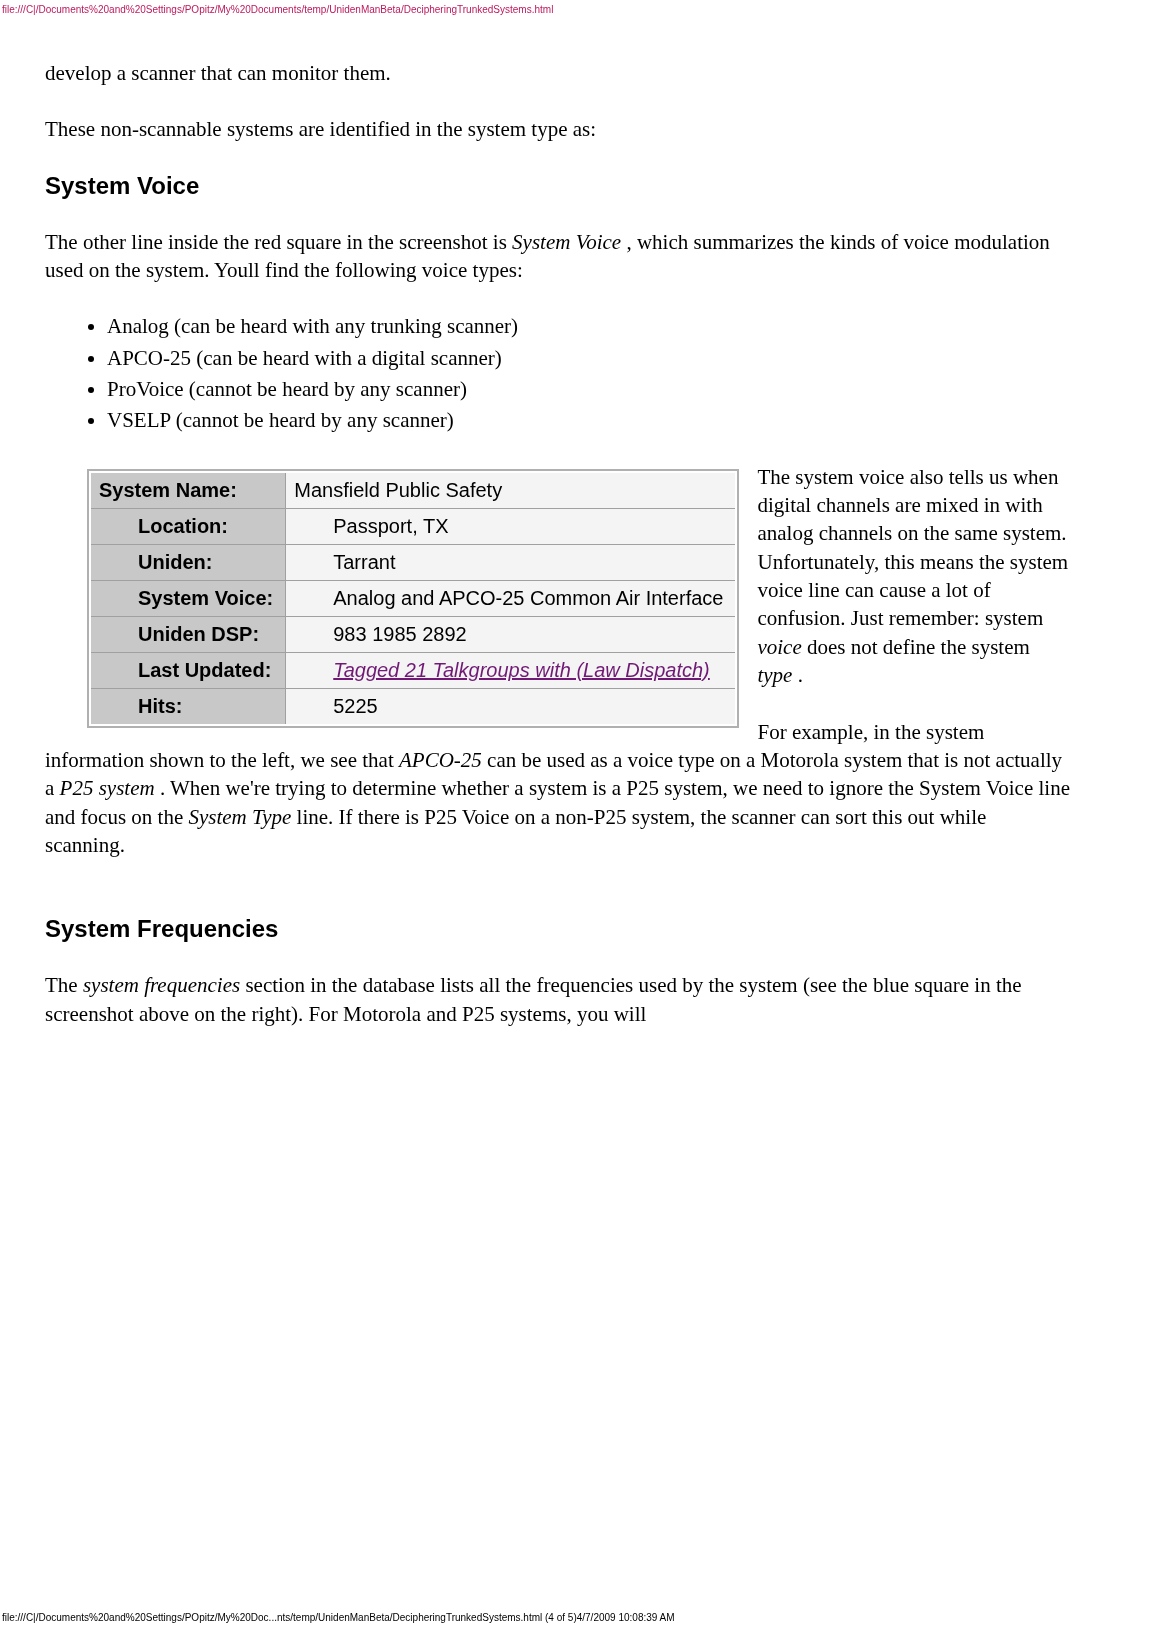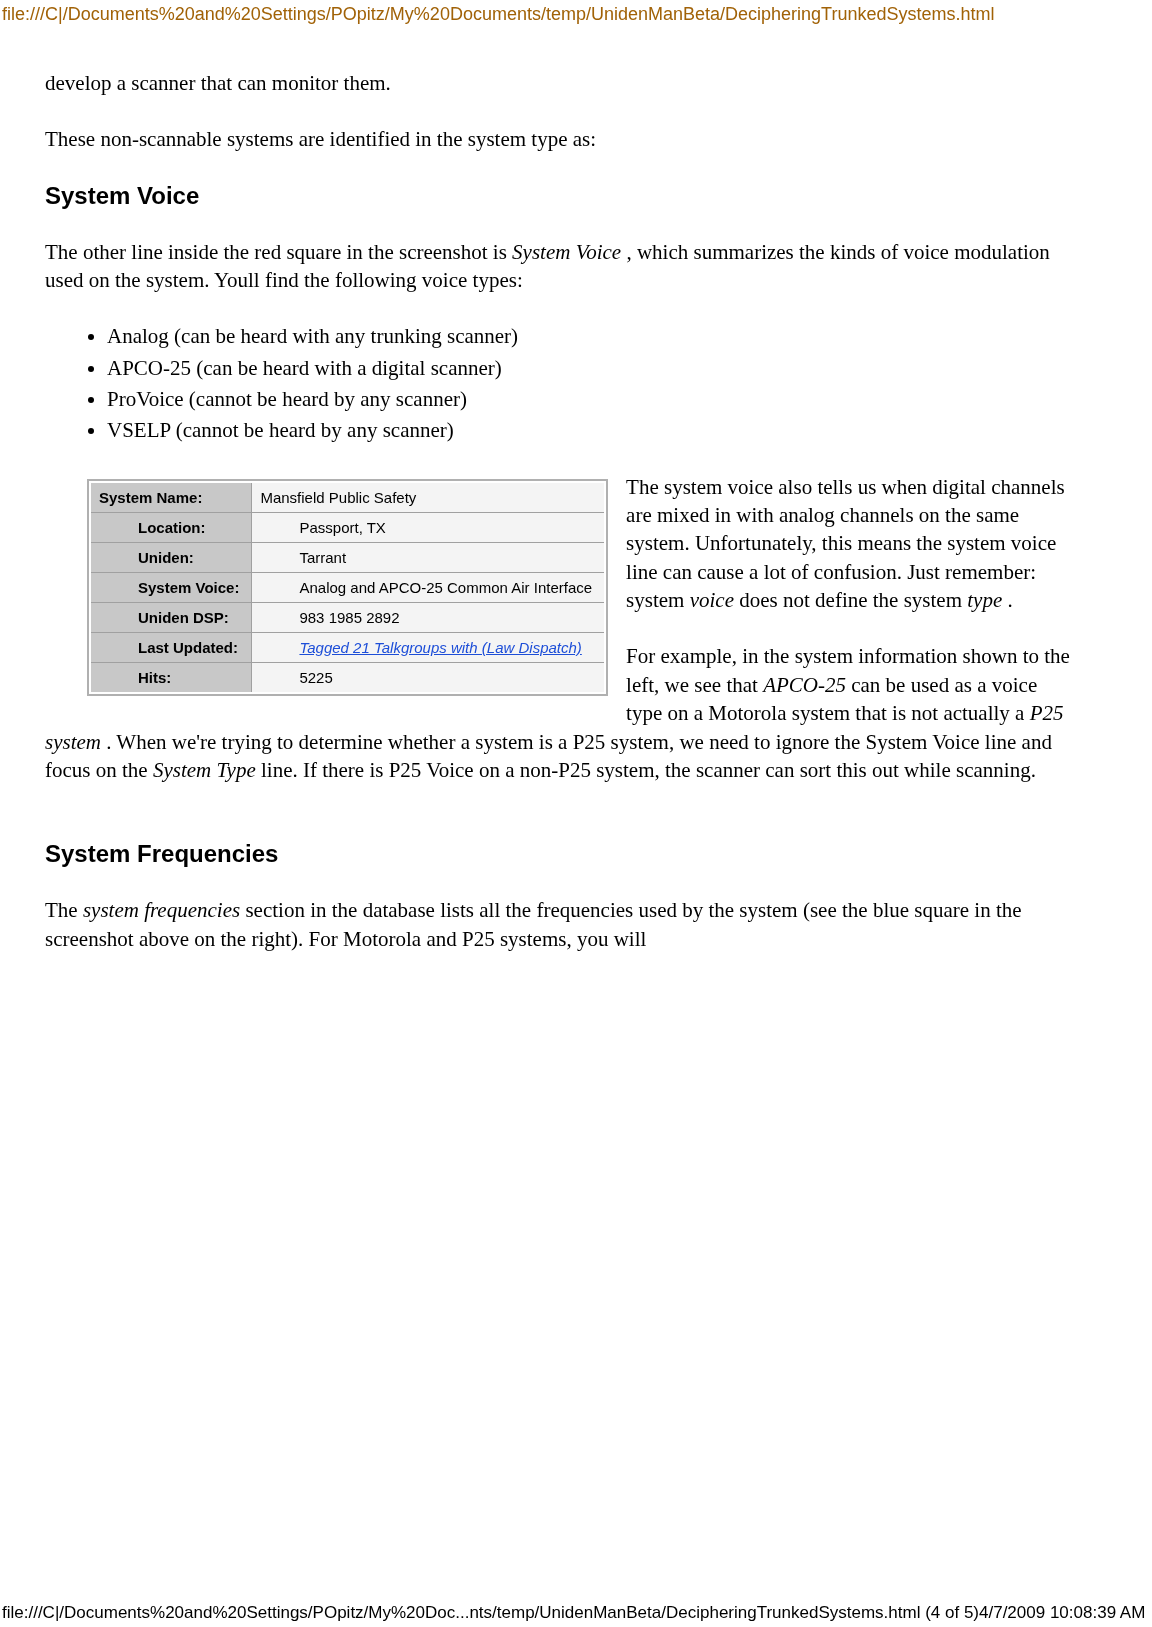--- a/index.html
+++ b/index.html
@@ -5,23 +5,23 @@
     body {
       margin: 0;
       padding: 0;
       font-family: "Times New Roman", Times, serif;
       font-size: 21px;
       color: #000;
       background: #fff;
     }
     .url-header {
       font-family: Arial, sans-serif;
-      font-size: 18px;
+      font-size: 10px;
       padding: 4px 2px;
-      color: #a16207;
+      color: #be185d;
     }
     .content {
       margin: 40px 82px 0 45px;
     }
     .para {
       margin: 0 0 28px 0;
       line-height: 1.35;
     }
     ul.bullets {
       margin: 0 0 28px 0;
@@ -47,21 +47,21 @@
     .info-table-wrap {
       float: left;
       margin: 6px 18px 6px 42px;
       border: 2px solid #b0b0b0;
       background: #fff;
       padding: 2px;
     }
     table.info-table {
       border-collapse: collapse;
       font-family: Tahoma, Arial, sans-serif;
-      font-size: 15px;
+      font-size: 20px;
     }
     table.info-table td {
       padding: 6px 12px 6px 8px;
       vertical-align: middle;
     }
     table.info-table td.label {
       background: #c8c8c8;
       font-weight: bold;
       border-right: 1px solid #a0a0a0;
       white-space: nowrap;
@@ -70,29 +70,29 @@
       background: #f4f4f4;
       min-width: 260px;
     }
     table.info-table tr + tr td {
       border-top: 1px solid #a0a0a0;
       padding-left: 47px;
     }
     .link-look {
       text-decoration: underline;
       font-style: italic;
-      color: #1d4ed8;
+      color: #701a75;
     }
     .footer {
       position: fixed;
       bottom: 0;
       left: 0;
       right: 0;
       font-family: Arial, sans-serif;
-      font-size: 17px;
+      font-size: 10px;
       padding: 4px 2px;
       display: flex;
       justify-content: space-between;
       background: #fff;
     }
   </style>
 </head>
 <body>
 
 <div class="url-header">file:///C|/Documents%20and%20Settings/POpitz/My%20Documents/temp/UnidenManBeta/DecipheringTrunkedSystems.html</div>

